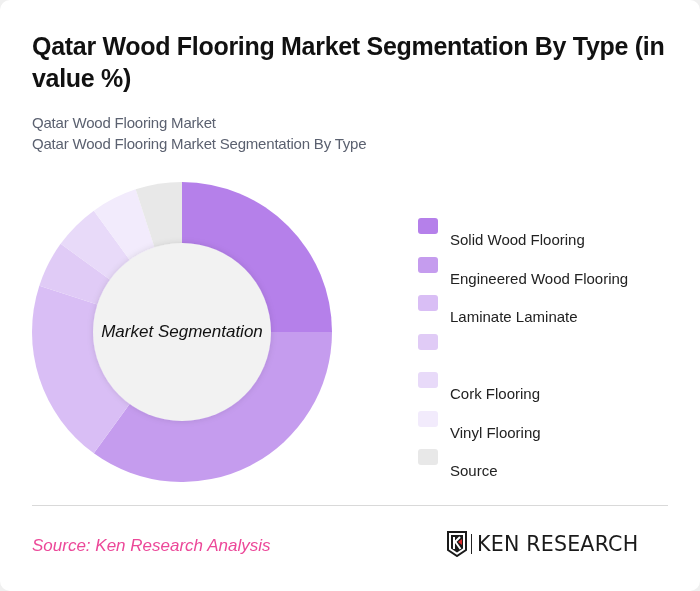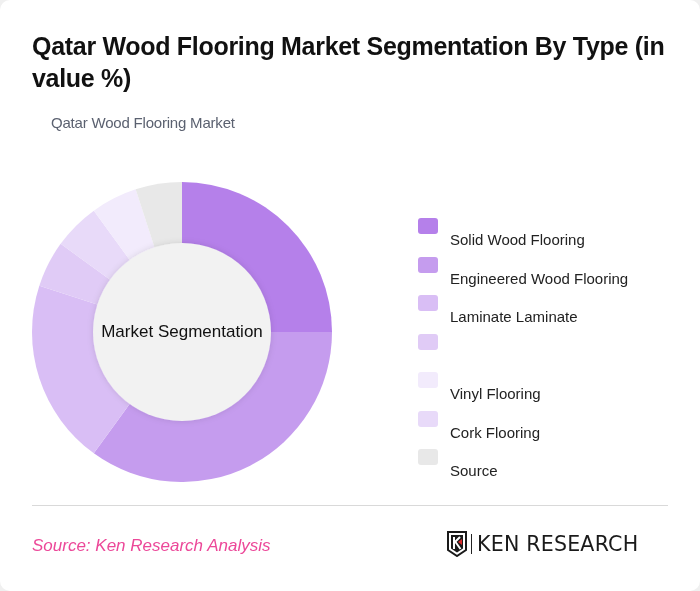--- a/index.html
+++ b/index.html
@@ -36,21 +36,21 @@
       letter-spacing: -0.3px;
     }
     .subtitle {
       position: absolute;
       left: 32px;
       font-size: 15px;
       color: #5b6170;
       line-height: 20px;
       letter-spacing: -0.2px;
     }
-    .subtitle.s1 { top: 113px; margin-left: 19px; }
+    .subtitle.s1 { top: 113px; }
     .subtitle.s2 { top: 134px; }
 
     .chart-wrap {
       position: absolute;
       left: 32px;
       top: 182px;
       width: 300px;
       height: 300px;
     }
     .chart-wrap svg { display: block; }
@@ -58,20 +58,21 @@
       position: absolute;
       left: 0; top: 0;
       width: 300px;
       height: 300px;
       display: flex;
       align-items: center;
       justify-content: center;
       font-size: 17px;
       color: #111111;
       pointer-events: none;
+      font-style: italic;
     }
 
     .legend {
       position: absolute;
       left: 418px;
       top: 207px;
       margin: 0;
       padding: 0;
       list-style: none;
     }
@@ -140,20 +141,21 @@
       white-space: nowrap;
     }
   </style>
 </head>
 <body>
 
 <div class="card">
 
   <h1 class="title">Qatar Wood Flooring Market Segmentation By Type (in value %)</h1>
   <div class="subtitle s1">Qatar Wood Flooring Market</div>
+  <div class="subtitle s2">Qatar Wood Flooring Market Segmentation By Type</div>
 
   <div class="chart-wrap">
     <svg id="donut" width="300" height="300" viewBox="0 0 300 300">
       <defs>
         <filter id="innerShadow" x="-20%" y="-20%" width="140%" height="140%">
           <feGaussianBlur in="SourceAlpha" stdDeviation="3"></feGaussianBlur>
           <feOffset dx="0" dy="0" result="b"></feOffset>
           <feFlood flood-color="#000" flood-opacity="0.12"></feFlood>
           <feComposite in2="b" operator="in"></feComposite>
           <feMerge>
@@ -186,26 +188,26 @@
       <span class="legend-label">Engineered Wood Flooring</span>
     </li>
     <li class="legend-item">
       <span class="swatch" style="background: rgb(217, 190, 245);"></span>
       <span class="legend-label">Laminate Laminate</span>
     </li>
     <li class="legend-item">
       <span class="swatch" style="background: rgb(224, 203, 246);"></span>
     </li>
     <li class="legend-item">
+      <span class="swatch" style="background: rgb(232, 218, 249);"></span>
+      <span class="legend-label">Cork Flooring</span>
+    </li>
+    <li class="legend-item">
       <span class="swatch" style="background: rgb(242, 235, 252);"></span>
       <span class="legend-label">Vinyl Flooring</span>
-    </li>
-    <li class="legend-item">
-      <span class="swatch" style="background: rgb(232, 218, 249);"></span>
-      <span class="legend-label">Cork Flooring</span>
     </li>
     <li class="legend-item">
       <span class="swatch" style="background: rgb(232, 232, 232);"></span>
       <span class="legend-label">Source</span>
     </li>
   </ul>
 
   <div class="divider"></div>
 
   <div class="source">Source: Ken Research Analysis</div>

